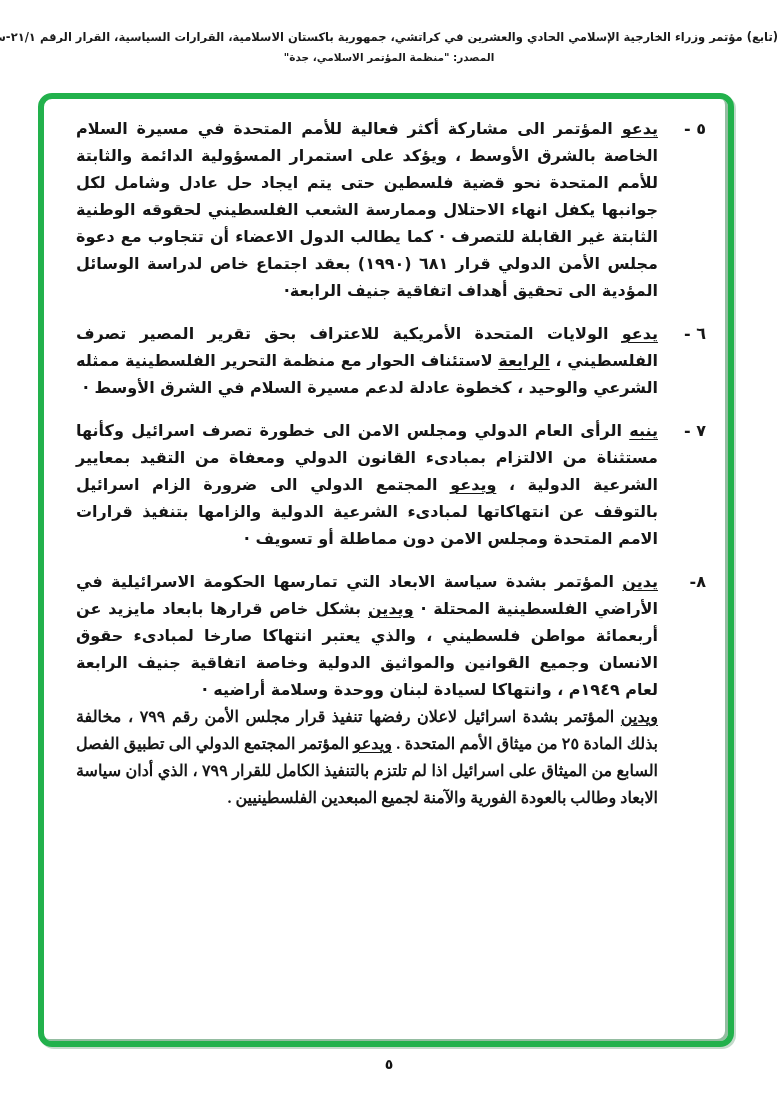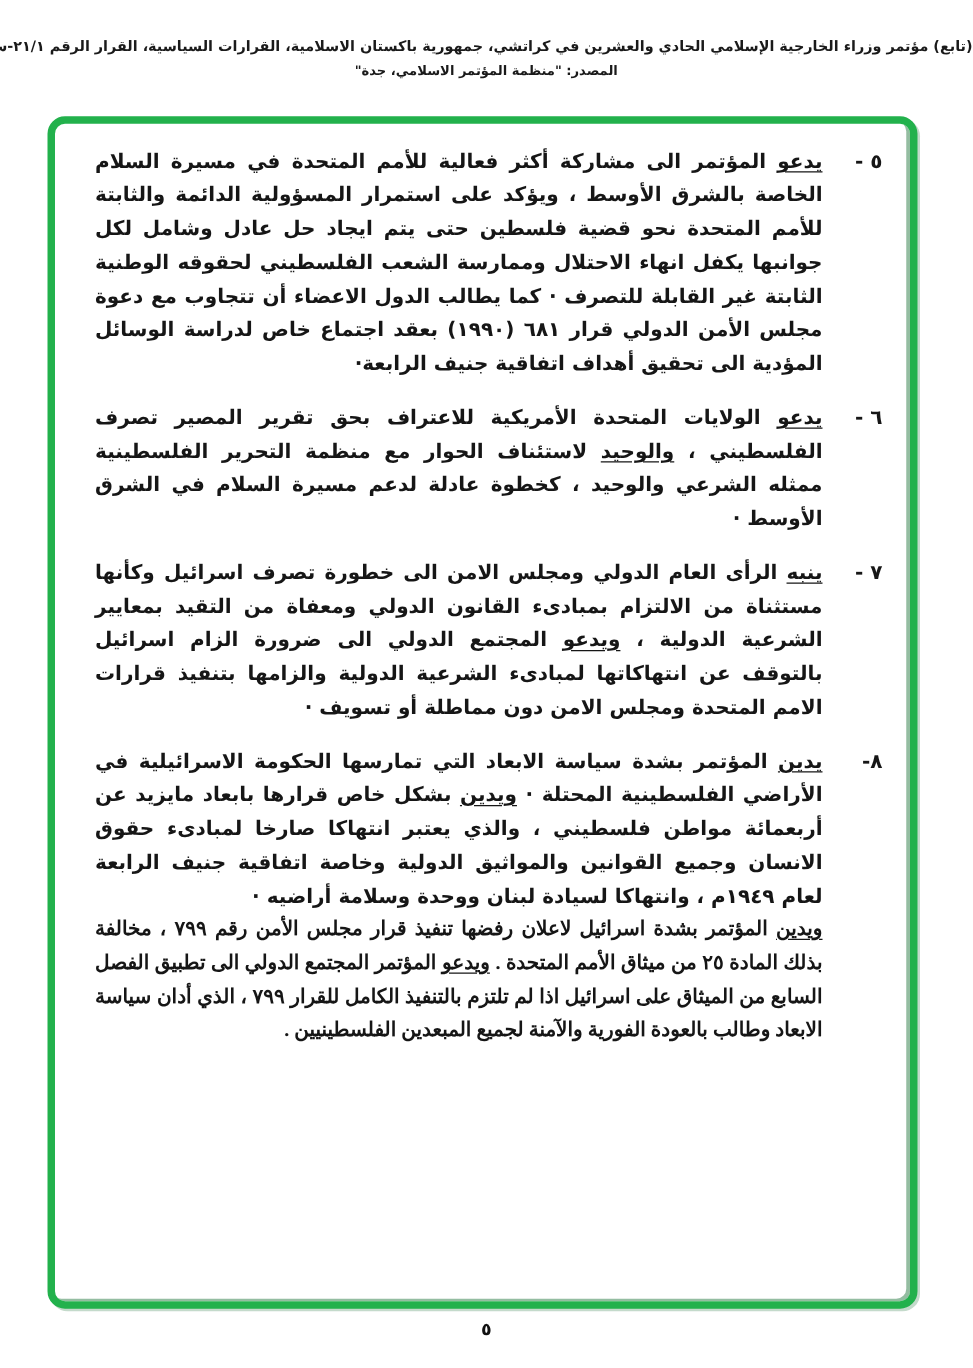--- a/index.html
+++ b/index.html
@@ -99,21 +99,21 @@
   <div class="green-box" style="border-color: rgb(34, 177, 76);">
     <div class="content">
 
       <div class="para">
         <span class="num">٥ -</span>
         <div class="ptext"><span class="u">يدعو</span><span> المؤتمر الى مشاركة أكثر فعالية للأمم المتحدة في مسيرة السلام الخاصة بالشرق الأوسط ، ويؤكد على استمرار المسؤولية الدائمة والثابتة للأمم المتحدة نحو قضية فلسطين حتى يتم ايجاد حل عادل وشامل لكل جوانبها يكفل انهاء الاحتلال وممارسة الشعب الفلسطيني لحقوقه الوطنية الثابتة غير القابلة للتصرف · كما يطالب الدول الاعضاء أن تتجاوب مع دعوة مجلس الأمن الدولي قرار ٦٨١ (١٩٩٠) بعقد اجتماع خاص لدراسة الوسائل المؤدية الى تحقيق أهداف اتفاقية جنيف الرابعة·</span></div>
       </div>
 
       <div class="para">
         <span class="num">٦ -</span>
-        <div class="ptext"><span class="u">يدعو</span><span> الولايات المتحدة الأمريكية للاعتراف بحق تقرير المصير تصرف الفلسطيني ، </span><span class="u">والوحيد</span><span> لاستئناف الحوار مع منظمة التحرير الفلسطينية ممثله الشرعي والوحيد ، كخطوة عادلة لدعم مسيرة السلام في الشرق الأوسط ·</span></div>
+        <div class="ptext"><span class="u">يدعو</span><span> الولايات المتحدة الأمريكية للاعتراف بحق تقرير المصير تصرف الفلسطيني ، </span><span class="u">الرابعة</span><span> لاستئناف الحوار مع منظمة التحرير الفلسطينية ممثله الشرعي والوحيد ، كخطوة عادلة لدعم مسيرة السلام في الشرق الأوسط ·</span></div>
       </div>
 
       <div class="para">
         <span class="num">٧ -</span>
         <div class="ptext"><span class="u">ينبه</span><span> الرأى العام الدولي ومجلس الامن الى خطورة تصرف اسرائيل وكأنها مستثناة من الالتزام بمبادىء القانون الدولي ومعفاة من التقيد بمعايير الشرعية الدولية ، </span><span class="u">ويدعو</span><span> المجتمع الدولي الى ضرورة الزام اسرائيل بالتوقف عن انتهاكاتها لمبادىء الشرعية الدولية والزامها بتنفيذ قرارات الامم المتحدة ومجلس الامن دون مماطلة أو تسويف ·</span></div>
       </div>
 
       <div class="para">
         <span class="num">٨-</span>
         <div class="ptext"><span class="u">يدين</span><span> المؤتمر بشدة سياسة الابعاد التي تمارسها الحكومة الاسرائيلية في الأراضي الفلسطينية المحتلة · </span><span class="u">ويدين</span><span> بشكل خاص قرارها بابعاد مايزيد عن أربعمائة مواطن فلسطيني ، والذي يعتبر انتهاكا صارخا لمبادىء حقوق الانسان وجميع القوانين والمواثيق الدولية وخاصة اتفاقية جنيف الرابعة لعام ١٩٤٩م ، وانتهاكا لسيادة لبنان ووحدة وسلامة أراضيه ·</span></div>

